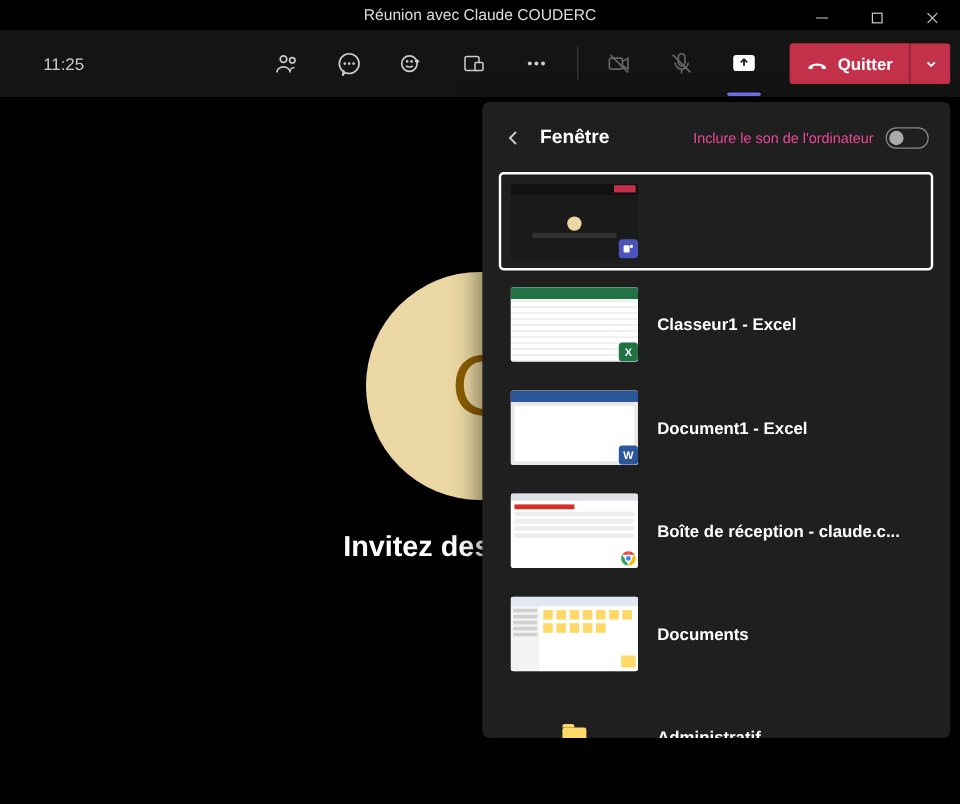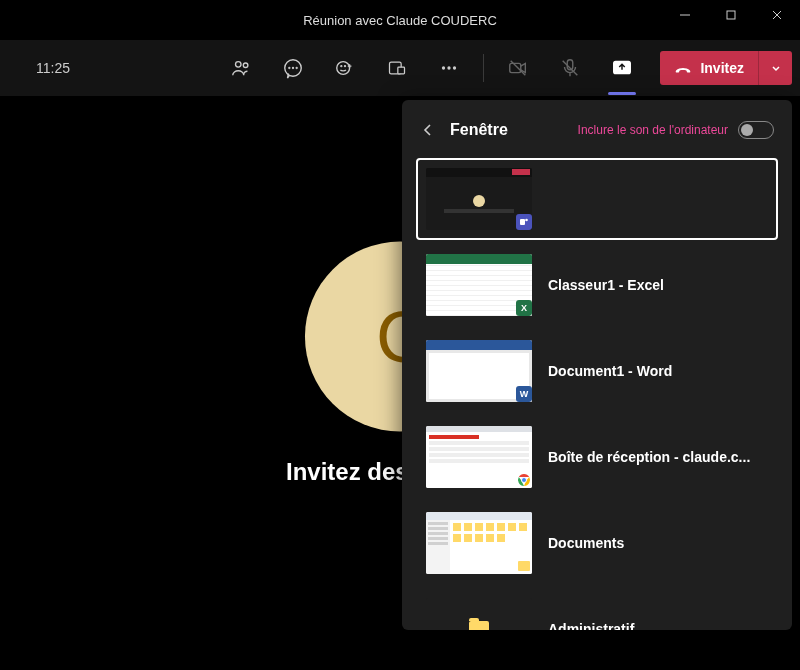--- a/index.html
+++ b/index.html
@@ -4,21 +4,21 @@
 <style>
 * { margin: 0; padding: 0; box-sizing: border-box; }
 body {
   width: 800px; height: 670px;
   background: #000; color: #fff;
   font-family: "Segoe UI", -apple-system, sans-serif;
   font-size: 14px;
   overflow: hidden;
 }
 .titlebar {
-  height: 40px; background: #000;
+  height: 25px; background: #000;
   display: flex; align-items: center; justify-content: center;
   position: relative;
 }
 .titlebar .title { font-size: 13px; color: #ddd; }
 .window-controls {
   position: absolute; right: 0; top: 0; height: 30px;
   display: flex; align-items: center;
 }
 .window-controls .wc {
   width: 46px; height: 30px; display: flex; align-items: center; justify-content: center;
@@ -248,21 +248,21 @@
         <rect x="3" y="5" width="18" height="13" rx="2" fill="currentColor"></rect>
         <path d="M12 14V8M9 11l3-3 3 3" stroke="#141414" stroke-width="1.6"></path>
       </svg>
   </div>
 
   <div class="leave-group">
     <div class="leave-btn">
       <svg width="18" height="18" viewBox="0 0 24 24" fill="#fff">
           <path d="M21 15c-2-2-6-3-9-3s-7 1-9 3c-1 1-1 3 0 3l3 0c1 0 1-1 1-2 0-1 2-1.5 5-1.5s5 .5 5 1.5c0 1 0 2 1 2l3 0c1 0 1-2 0-3z"></path>
         </svg>
-      <span>Invitez</span>
+      <span>Quitter</span>
     </div>
     <div class="leave-caret">
       <svg width="12" height="12" viewBox="0 0 12 12" fill="none" stroke="#fff" stroke-width="1.5">
           <path d="M3 5l3 3 3-3"></path>
         </svg>
     </div>
   </div>
 </div>
 
 <div class="stage">
@@ -316,21 +316,21 @@
       </div>
 
       <div class="share-item">
         <div class="thumb th-word">
           <div class="pg">
               <div class="rb"></div>
               <div class="doc"></div>
             </div>
           <div class="app-overlay" style="background:#2b579a;color:#fff;font-size:9px;font-weight:bold;">W</div>
         </div>
-        <div class="item-label">Document1 - Word</div>
+        <div class="item-label">Document1 - Excel</div>
       </div>
 
       <div class="share-item">
         <div class="thumb th-chrome">
           <div class="tabs"></div>
           <div class="page">
               <div></div>
               <div></div>
               <div></div>
               <div></div>

